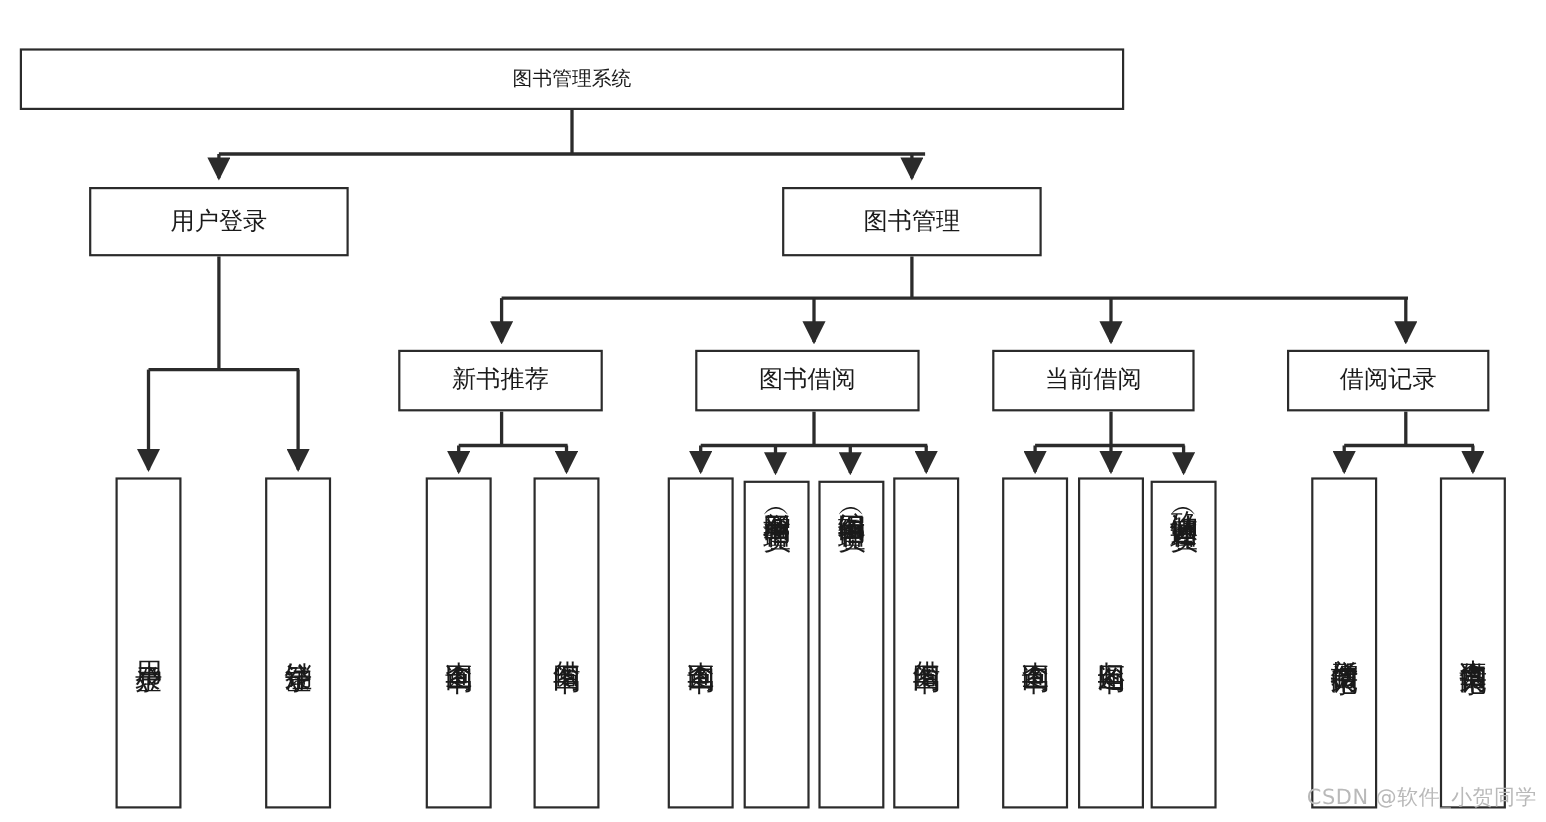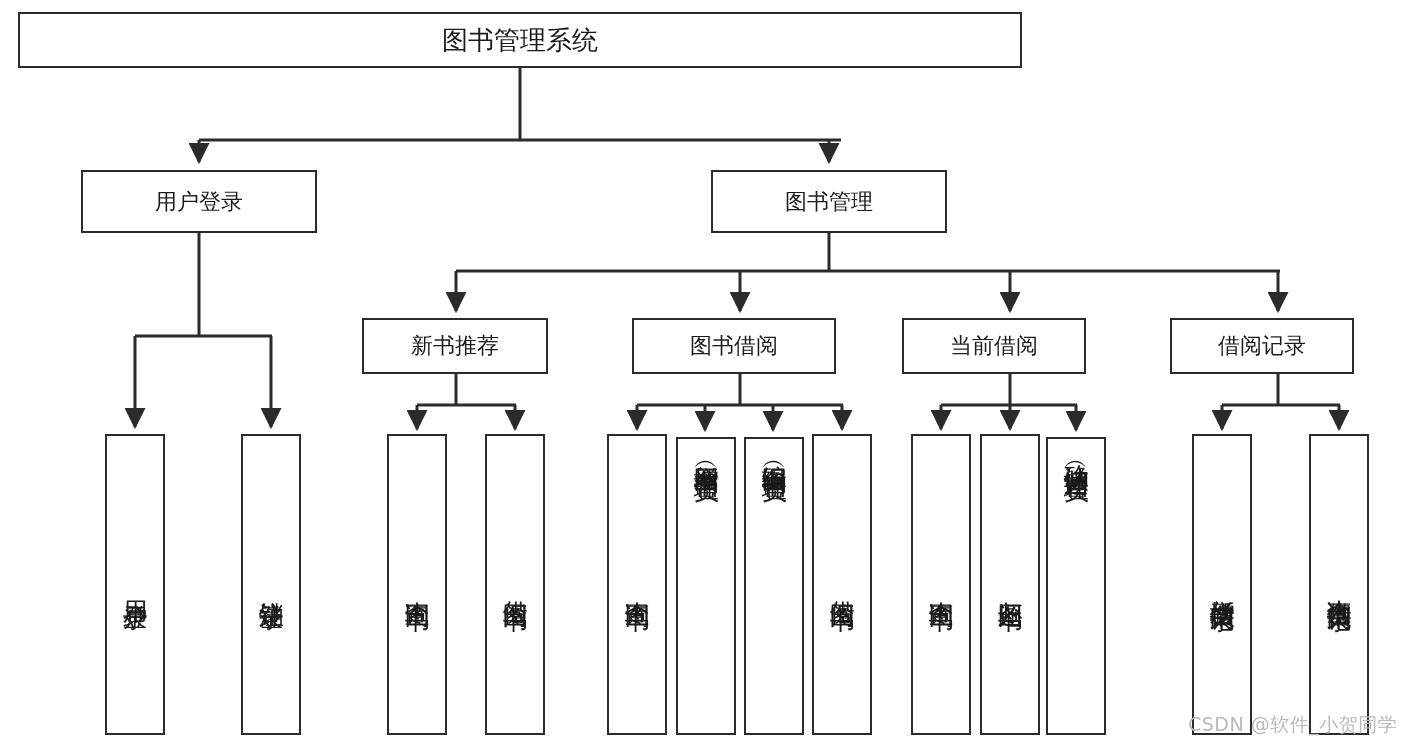--- a/index.html
+++ b/index.html
@@ -35,21 +35,22 @@
     align-items: center;
     justify-content: center;
     color: #1a1a1a;
     line-height: 1.18;
     text-align: center;
   }
   .node.h {
     font-size: 22px;
   }
   .node.root {
-    font-size: 26px;
+    font-size: 18px;
+    margin-top: 32px;
   }
   .node.v {
     writing-mode: vertical-rl;
     text-orientation: upright;
     font-size: 25px;
     letter-spacing: 2px;
     padding: 6px 0;
     align-items: center;
     justify-content: center;
   }

